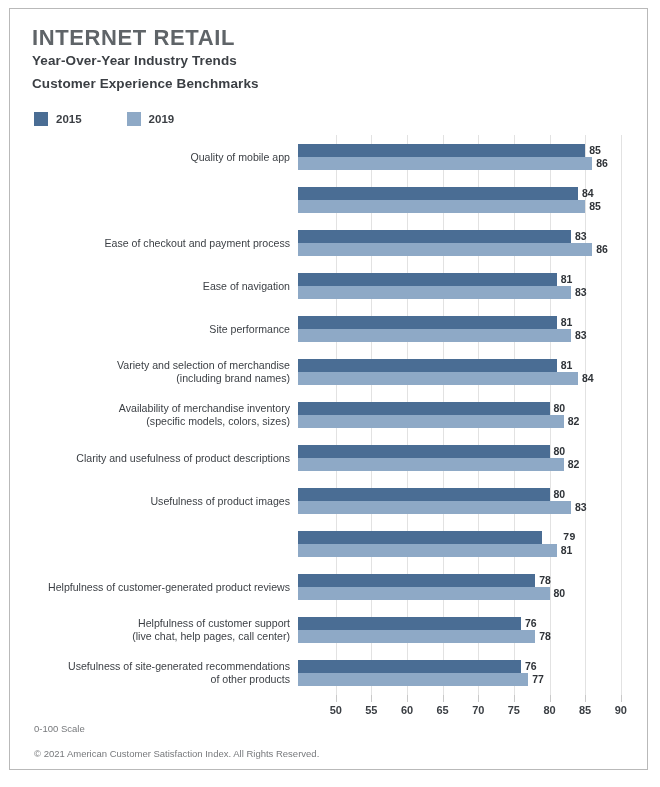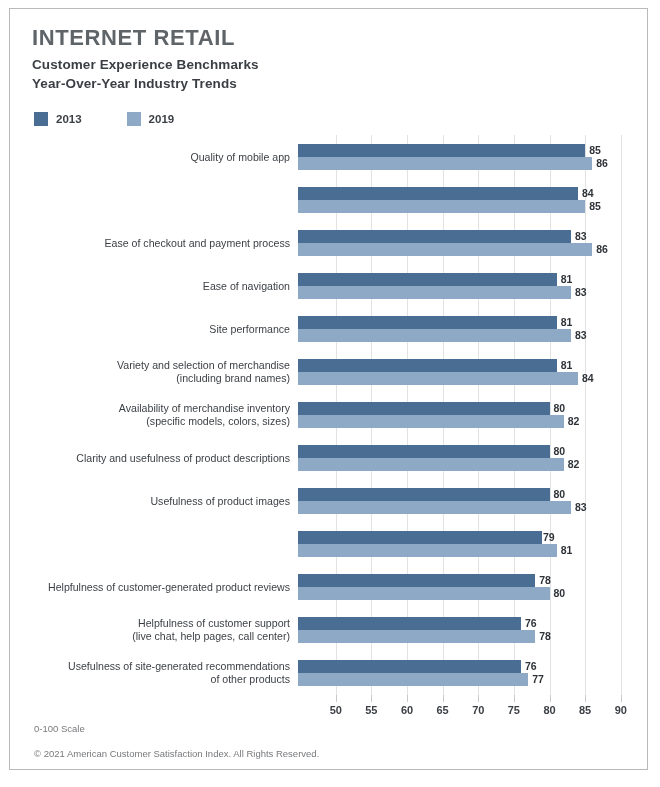--- a/index.html
+++ b/index.html
@@ -72,28 +72,28 @@
   #scale-note{position:absolute;left:24px;top:714px;font-size:9.5px;color:#77797c;}
   #copyright{position:absolute;left:24px;top:739px;font-size:9.5px;color:#77797c;}
 </style>
 </head>
 <body>
 
 <div id="frame">
 
   <div id="header">
     <div id="title-industry">INTERNET RETAIL</div>
+    <div id="title-sub2">Year-Over-Year Industry Trends</div>
     <div id="title-sub1">Customer Experience Benchmarks</div>
-    <div id="title-sub2">Year-Over-Year Industry Trends</div>
   </div>
 
   <div id="legend">
       <div class="legend-item">
         <span class="legend-swatch" style="background: rgb(74, 109, 148);"></span>
-        <span class="legend-label">2013</span>
+        <span class="legend-label">2015</span>
       </div>
       <div class="legend-item">
         <span class="legend-swatch" style="background: rgb(142, 169, 198);"></span>
         <span class="legend-label">2019</span>
       </div>
     </div>
 
   <div id="chart">
     <div id="grid">
         <div class="gridline" style="left: 325.762px;"></div>
@@ -257,21 +257,21 @@
                 <div class="bar-val" style="left: 272.887px;">83</div>
               </div>
             </div>
           </div>
         </div>
         <div class="row" style="height: 43px;">
           <div class="bars">
             <div style="position: absolute; top: 50%; left: 0px; right: 0px; transform: translateY(-50%);">
               <div class="bar-line">
                 <div class="bar y2020" style="width: 244.387px; background: rgb(74, 109, 148);"></div>
-                <div class="bar-val" style="left: 241px;">79</div>
+                <div class="bar-val" style="left: 261px; font-family: Liberation Mono, monospace;">79</div>
               </div>
               <div class="bar-line">
                 <div class="bar y2019" style="width: 258.637px; background: rgb(142, 169, 198);"></div>
                 <div class="bar-val" style="left: 258.637px;">81</div>
               </div>
             </div>
           </div>
         </div>
         <div class="row" style="height: 43px;">
           <div class="cat-wrap">

